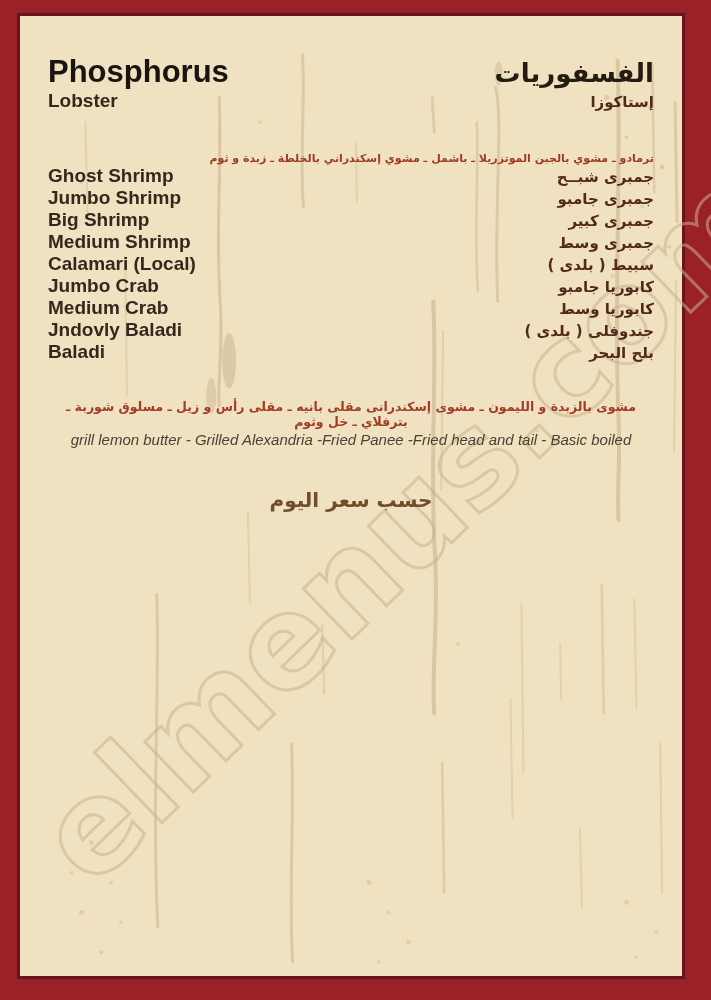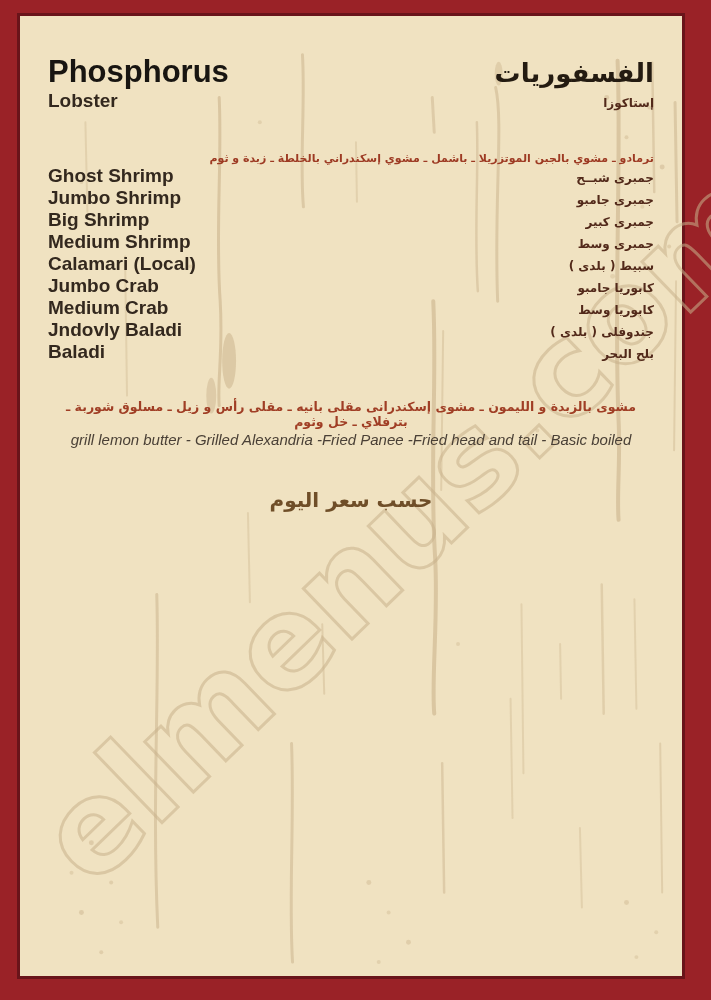--- a/index.html
+++ b/index.html
@@ -51,21 +51,21 @@
   }
   .menu-row{
     display:flex;justify-content:space-between;align-items:baseline;
   }
   .menu-row.first{}
   .item-en{
     font-size:19px;font-weight:bold;color:#33281e;
   }
   .item-ar{
     font-family:"DejaVu Sans",sans-serif;
-    font-size:12px;font-weight:bold;color:#52291a;
+    font-size:15px;font-weight:bold;color:#52291a;
   }
   .lobster-note{
     margin-top:40px;
     text-align:right;
     font-family:"DejaVu Sans",sans-serif;
     font-size:11px;font-weight:bold;color:#9d3a23;
     direction:rtl;
   }
   .footer-note-ar{
     margin-top:36px;

